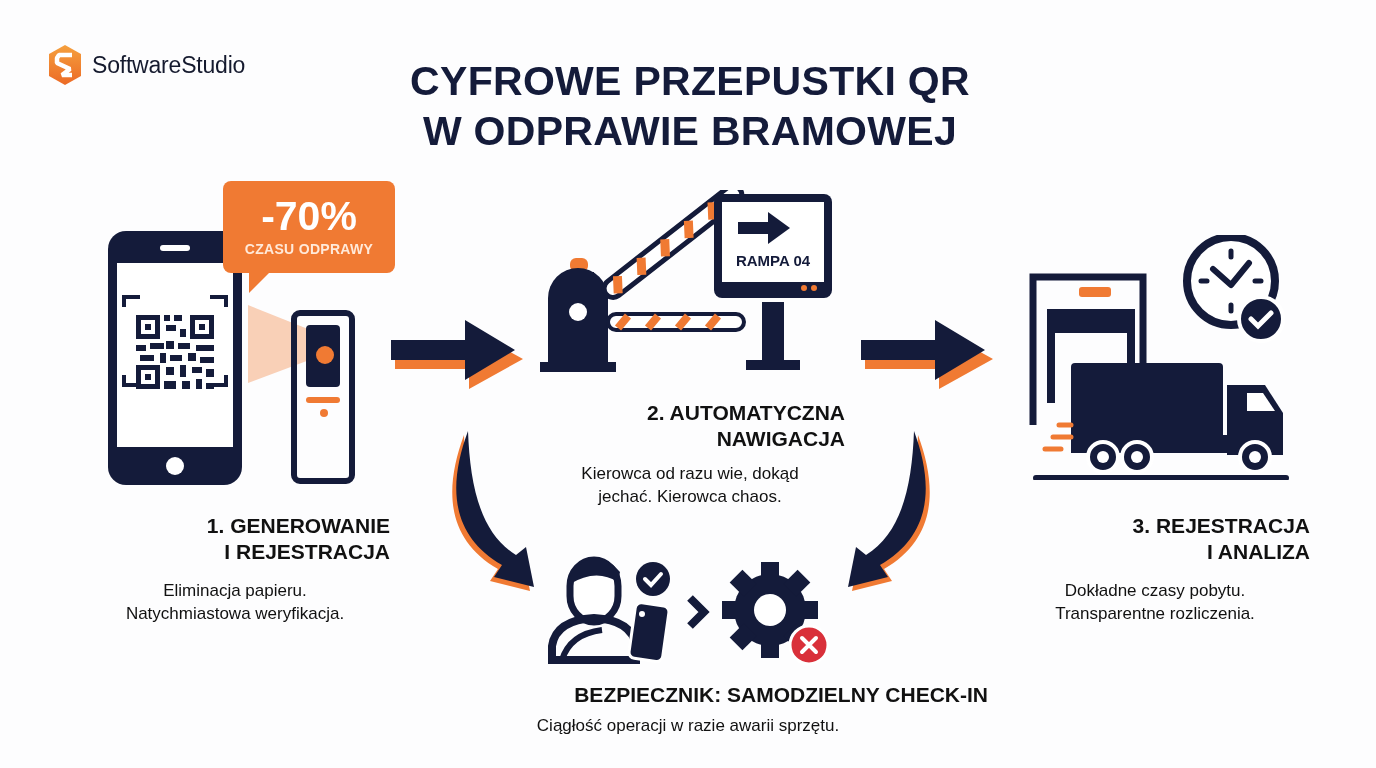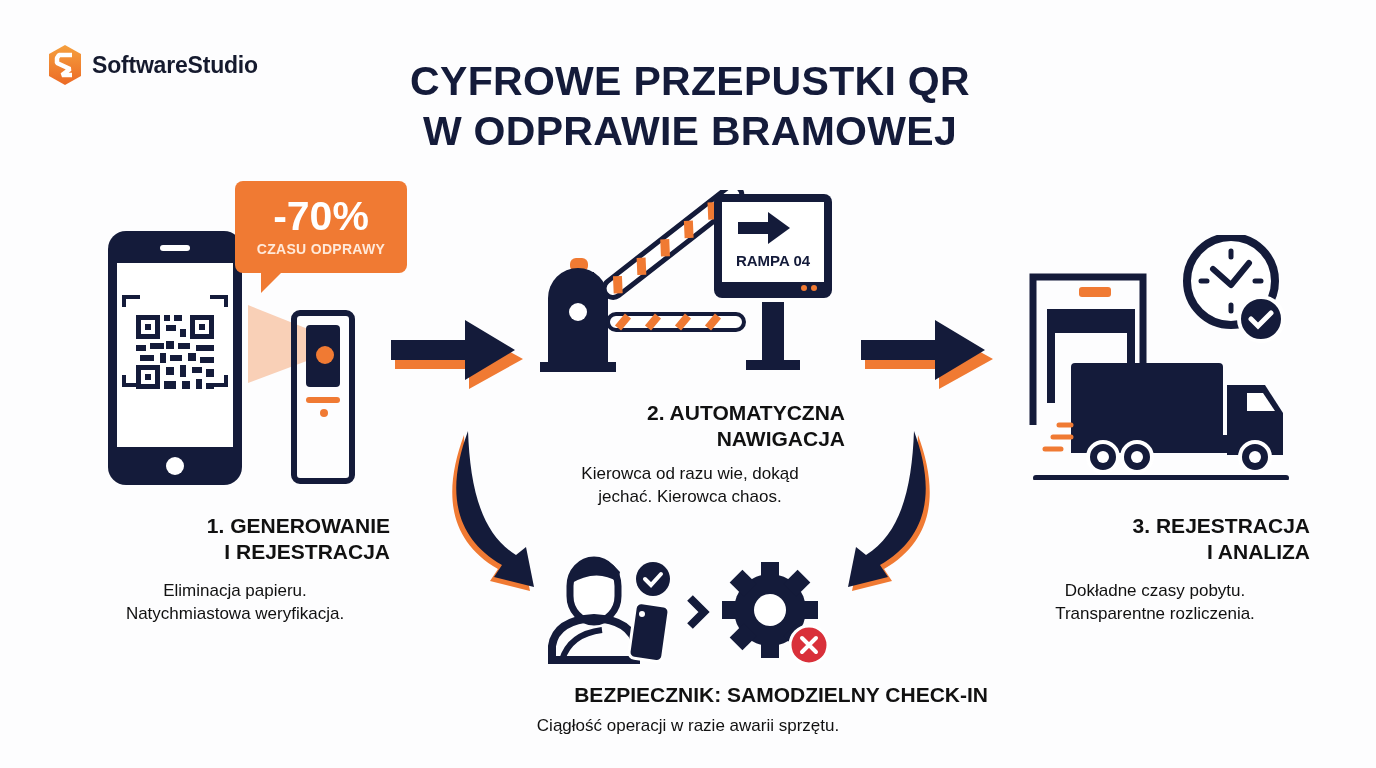--- a/index.html
+++ b/index.html
@@ -1,23 +1,23 @@
 <!DOCTYPE html>
 <html><head>
 <meta charset="utf-8">
 <style>
   html,body{margin:0;padding:0;}
   body{width:1376px;height:768px;background:#fdfdfe;position:relative;overflow:hidden;font-family:"Liberation Sans","DejaVu Sans",sans-serif;color:#111522;}
   .abs{position:absolute;}
   .logo{left:48px;top:44px;display:flex;align-items:center;gap:10px;}
-  .logo-text{font-weight:700;font-size:23px;color:#151a2e;letter-spacing:-0.2px;}
+  .logo-text{font-weight:400;font-size:23px;color:#151a2e;letter-spacing:-0.2px;}
   .title{left:300px;width:780px;top:56px;text-align:center;font-weight:900;font-size:41px;line-height:50px;color:#141b3a;letter-spacing:0.3px;}
   .step-title{font-weight:700;font-size:21px;line-height:26px;text-align:right;color:#111;}
   .step-desc{font-size:17px;line-height:23px;text-align:center;color:#111;}
-  .badge{left:223px;top:181px;width:172px;height:92px;background:#f07a33;border-radius:8px;color:#fff;text-align:center;margin-left:12px;}
+  .badge{left:223px;top:181px;width:172px;height:92px;background:#f07a33;border-radius:8px;color:#fff;text-align:center;}
   .badge-big{font-weight:700;font-size:41px;line-height:48px;margin-top:11px;}
   .badge-small{font-weight:700;font-size:14px;line-height:18px;color:#ffe9d9;letter-spacing:0.3px;}
   .badge-tail{position:absolute;left:26px;bottom:-20px;width:0;height:0;border-left:0 solid transparent;border-right:22px solid transparent;border-top:22px solid #f07a33;}
 </style>
 </head>
 <body>
 
 <div class="abs logo">
   <svg width="34" height="42" viewBox="0 0 34 42">
     <defs>

